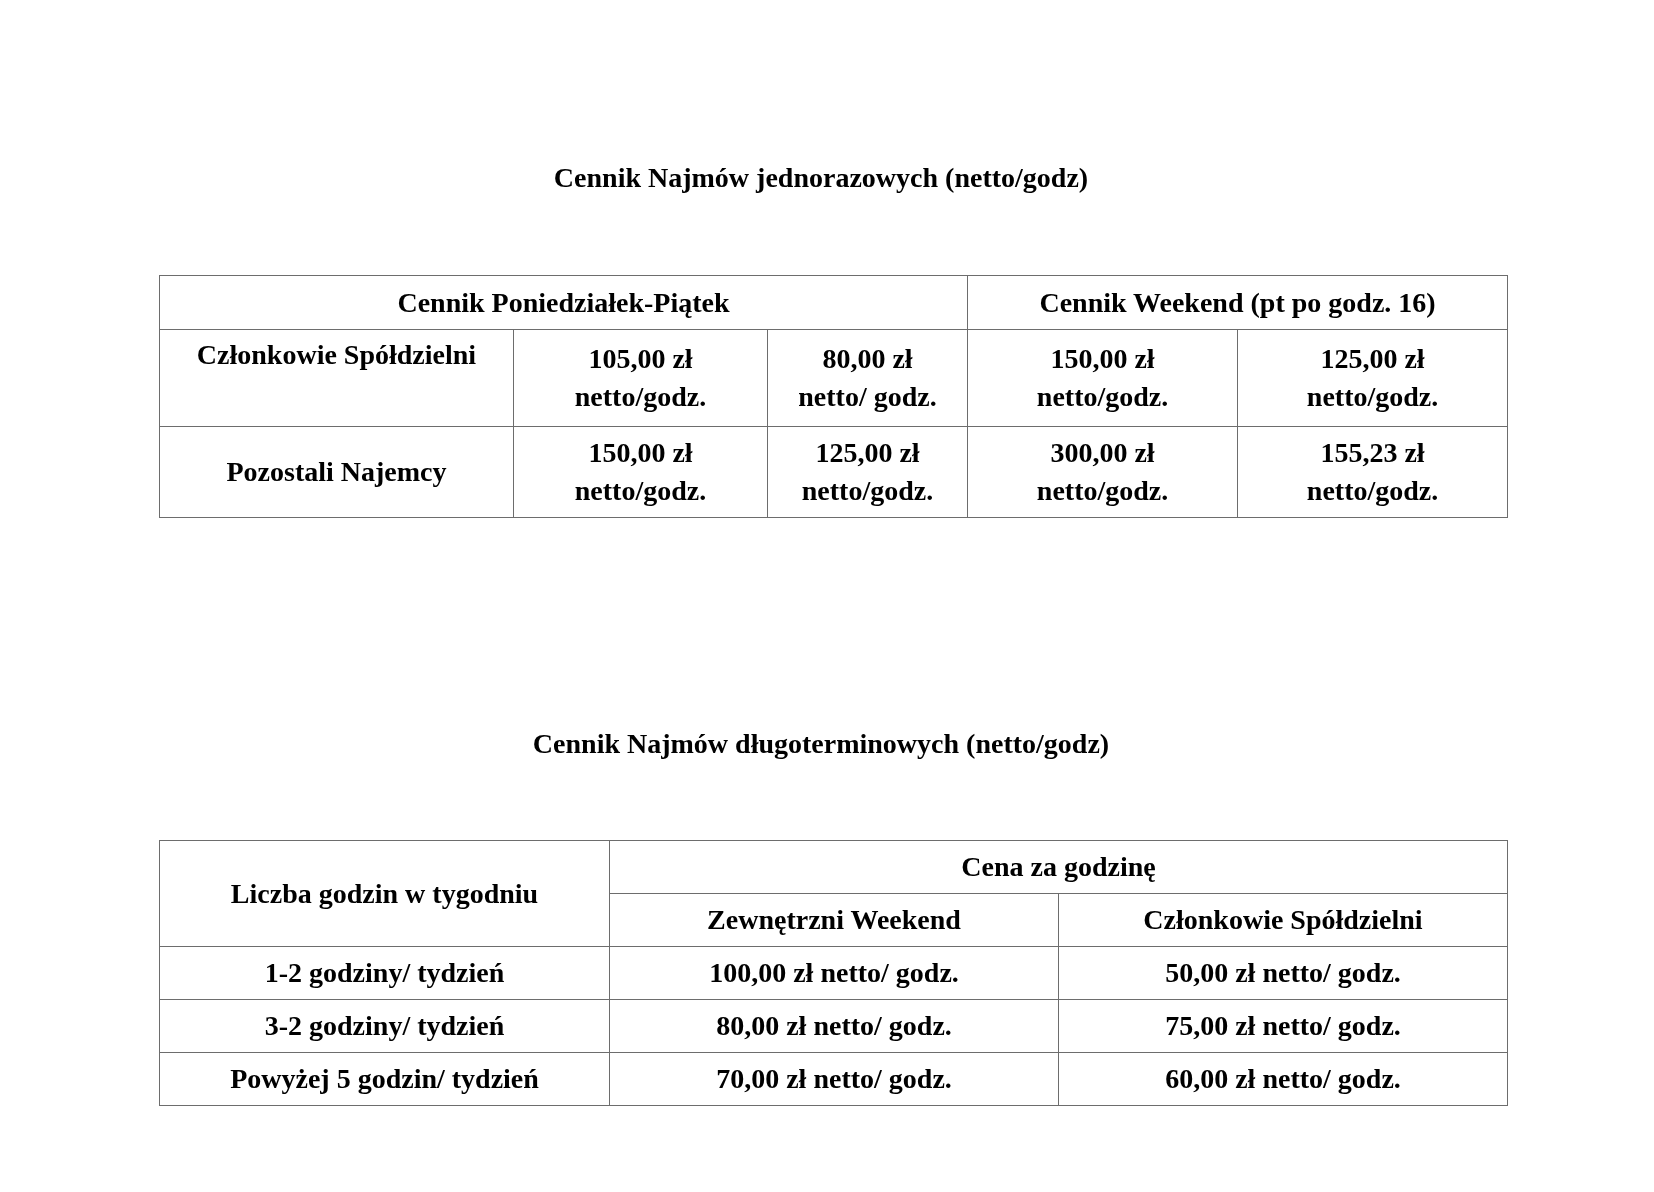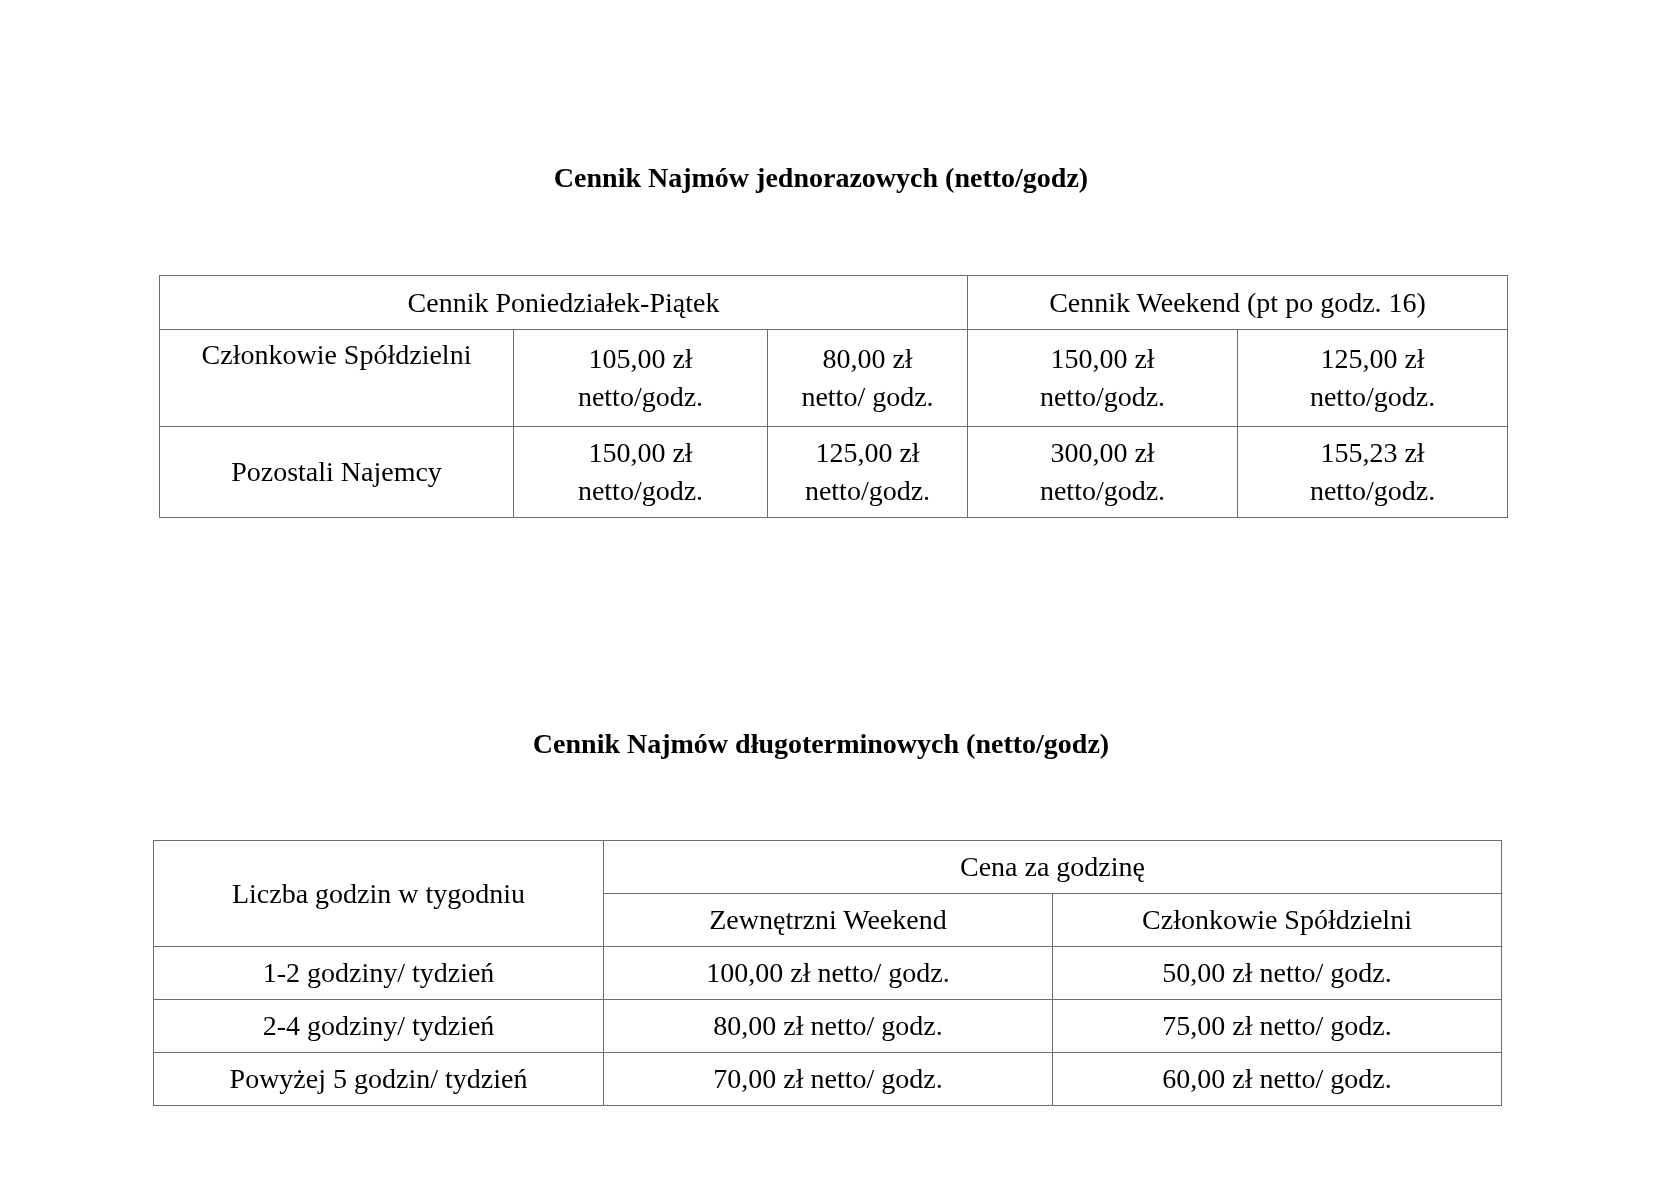--- a/index.html
+++ b/index.html
@@ -13,33 +13,33 @@
     }
     #h1 { top: 164px; left: -6px; }
     #h2 { top: 730px; left: -6px; }
 
     table {
       position: absolute; border-collapse: collapse; table-layout: fixed;
       font-size: 28px; line-height: 38px;
     }
     td {
       border: 1.5px solid #6d6d6d; text-align: center; vertical-align: middle;
-      padding: 0 6px; font-weight: normal;
+      padding: 0 6px; font-weight: bold;
     }
 
     #t1 { left: 159px; top: 275px; width: 1348px; }
     #t1 col.c1 { width: 354px; }
     #t1 col.c2 { width: 254px; }
     #t1 col.c3 { width: 200px; }
     #t1 col.c4 { width: 270px; }
     #t1 col.c5 { width: 270px; }
     #t1 tr.r1 td { height: 53px; }
     #t1 tr.r2 td, #t1 tr.r3 td, #t1 tr.r4 td { height: 90px; }
 
-    #t2 { left: 153px; top: 840px; width: 1348px; }
+    #t2 { left: 159px; top: 840px; width: 1348px; }
     #t2 col.c1 { width: 450px; }
     #t2 col.c2 { width: 449px; }
     #t2 col.c3 { width: 449px; }
     #t2 tr td { height: 52px; }
 
     .line { display: block; }
   </style>
 </head>
 <body>
 
@@ -119,21 +119,21 @@
   <tr>
     <td>Zewnętrzni Weekend</td>
     <td>Członkowie Spółdzielni</td>
   </tr>
   <tr>
     <td>1-2 godziny/ tydzień</td>
     <td>100,00 zł netto/ godz.</td>
     <td>50,00 zł netto/ godz.</td>
   </tr>
   <tr>
-    <td>2-4 godziny/ tydzień</td>
+    <td>3-2 godziny/ tydzień</td>
     <td>80,00 zł netto/ godz.</td>
     <td>75,00 zł netto/ godz.</td>
   </tr>
   <tr>
     <td>Powyżej 5 godzin/ tydzień</td>
     <td>70,00 zł netto/ godz.</td>
     <td>60,00 zł netto/ godz.</td>
   </tr>
 </tbody>
   </table>

